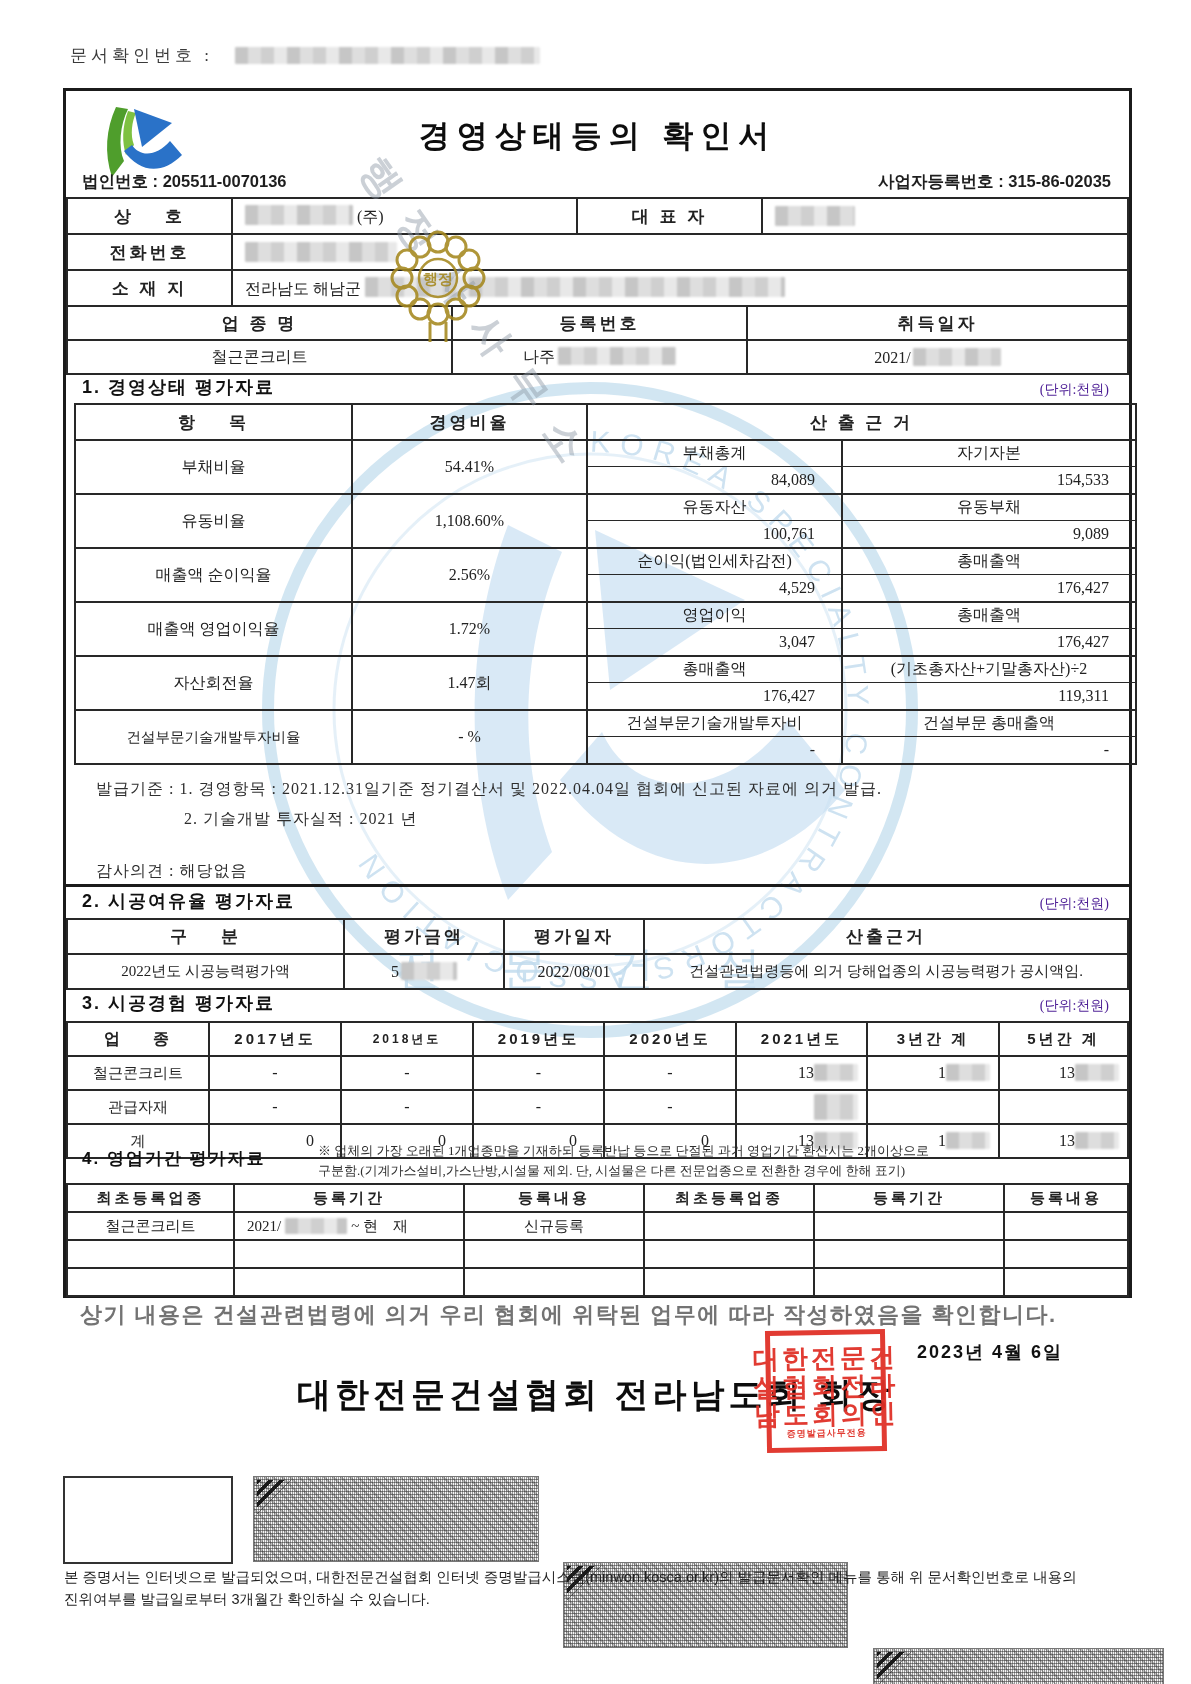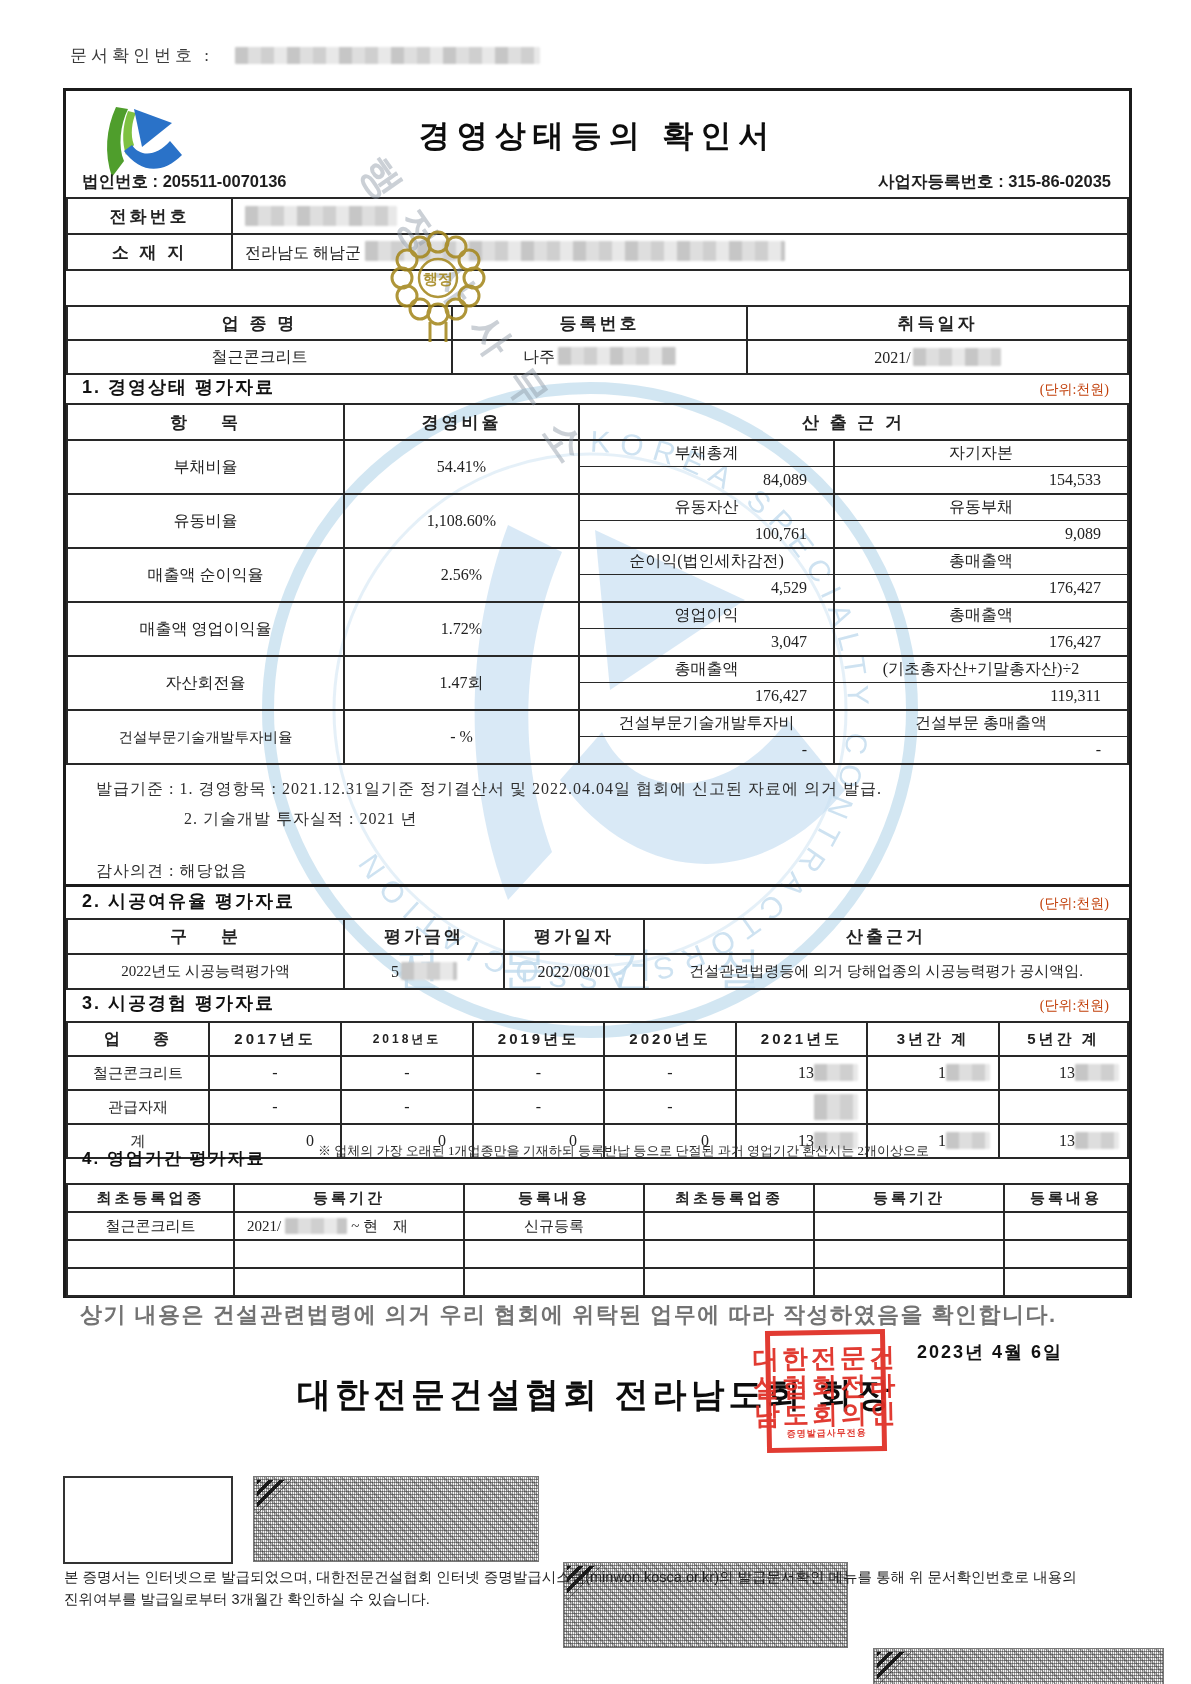--- a/index.html
+++ b/index.html
@@ -31,22 +31,22 @@
      white-space:nowrap;text-align:center;vertical-align:middle;}
   td.hd{font-family:"Liberation Sans",sans-serif;font-weight:bold;font-size:17px;letter-spacing:3px;}
   td.lft{text-align:left;padding-left:12px;}
   td.num{text-align:right;padding-right:26px;}
   .tblA{position:absolute;top:106px;left:0;}
   .tblA tr{height:36px;}
   .tblB{position:absolute;top:214px;left:0;}
   .tblB tr{height:34px;}
   .sechead{position:absolute;left:16px;right:20px;display:flex;justify-content:space-between;align-items:flex-end;}
   .sec-title{font-size:18px;letter-spacing:2px;color:#111;}
-  .unit{font-size:14px;color:#c2410c;}
-  .tblC{position:absolute;top:312px;left:0;}
+  .unit{font-size:14px;color:#4c1d95;}
+  .tblC{position:absolute;top:312px;left:8px;}
   .tblC tr.h{height:36px;}
   .tblC tr.sl{height:26px;}
   .tblC tr.sv{height:28px;}
   .tblC td.sub{border-bottom-width:1.5px;margin-top:15px;}
   .tblC td.val{border-top-width:1.5px;}
   .basis{position:absolute;left:30px;font-size:16px;letter-spacing:1px;color:#2e2e2e;}
   .rule2{position:absolute;left:-3px;right:-3px;top:793px;border-top:3px solid #1b1b1b;}
   .tblD{position:absolute;top:827px;left:0;}
   .tblD tr{height:35px;}
   .tblE{position:absolute;top:930px;left:0;}
@@ -150,20 +150,26 @@
     </div>
 
     <table class="tblA">
       <colgroup>
           <col style="width:165px">
           <col style="width:345px">
           <col style="width:185px">
           <col>
         </colgroup>
       <tbody>
+          <tr>
+        <td class="hd pre">상    호</td>
+        <td class="lft"><span class="redact" style="width:108px;height:20px;"></span> <span>(주)</span></td>
+        <td class="hd pre">대 표 자</td>
+        <td class="lft"><span class="redact" style="width:80px;height:20px;"></span></td>
+      </tr>
       <tr>
         <td class="hd pre">전화번호</td>
         <td class="lft" colspan="3"><span class="redact" style="width:152px;height:20px;"></span></td>
       </tr>
       <tr>
         <td class="hd pre">소 재 지</td>
         <td class="lft" colspan="3"><span>전라남도 해남군</span> <span class="redact" style="width:420px;height:20px;"></span></td>
       </tr>
     </tbody>
       </table>
@@ -367,20 +373,21 @@
         <td class="num" style="padding-right:8px"><span>13</span><span class="redact" style="width:44px;height:17px;"></span></td>
       </tr>
     </tbody>
       </table>
 
     <div class="sechead" style="top:1056px;justify-content:flex-start;">
       <span class="g sec-title" style="font-size:17px">4.  영업기간 평가자료</span>
     </div>
     <div class="s4note m">
       <div>※ 업체의 가장 오래된 1개업종만을 기재하되 등록반납 등으로 단절된 과거 영업기간 환산시는 2개이상으로</div>
+      <div>구분함.(기계가스설비,가스난방,시설물 제외. 단, 시설물은 다른 전문업종으로 전환한 경우에 한해 표기)</div>
     </div>
 
     <table class="tblF">
       <colgroup>
           <col style="width:167px">
           <col style="width:230px">
           <col style="width:180px">
           <col style="width:170px">
           <col style="width:190px">
           <col>

